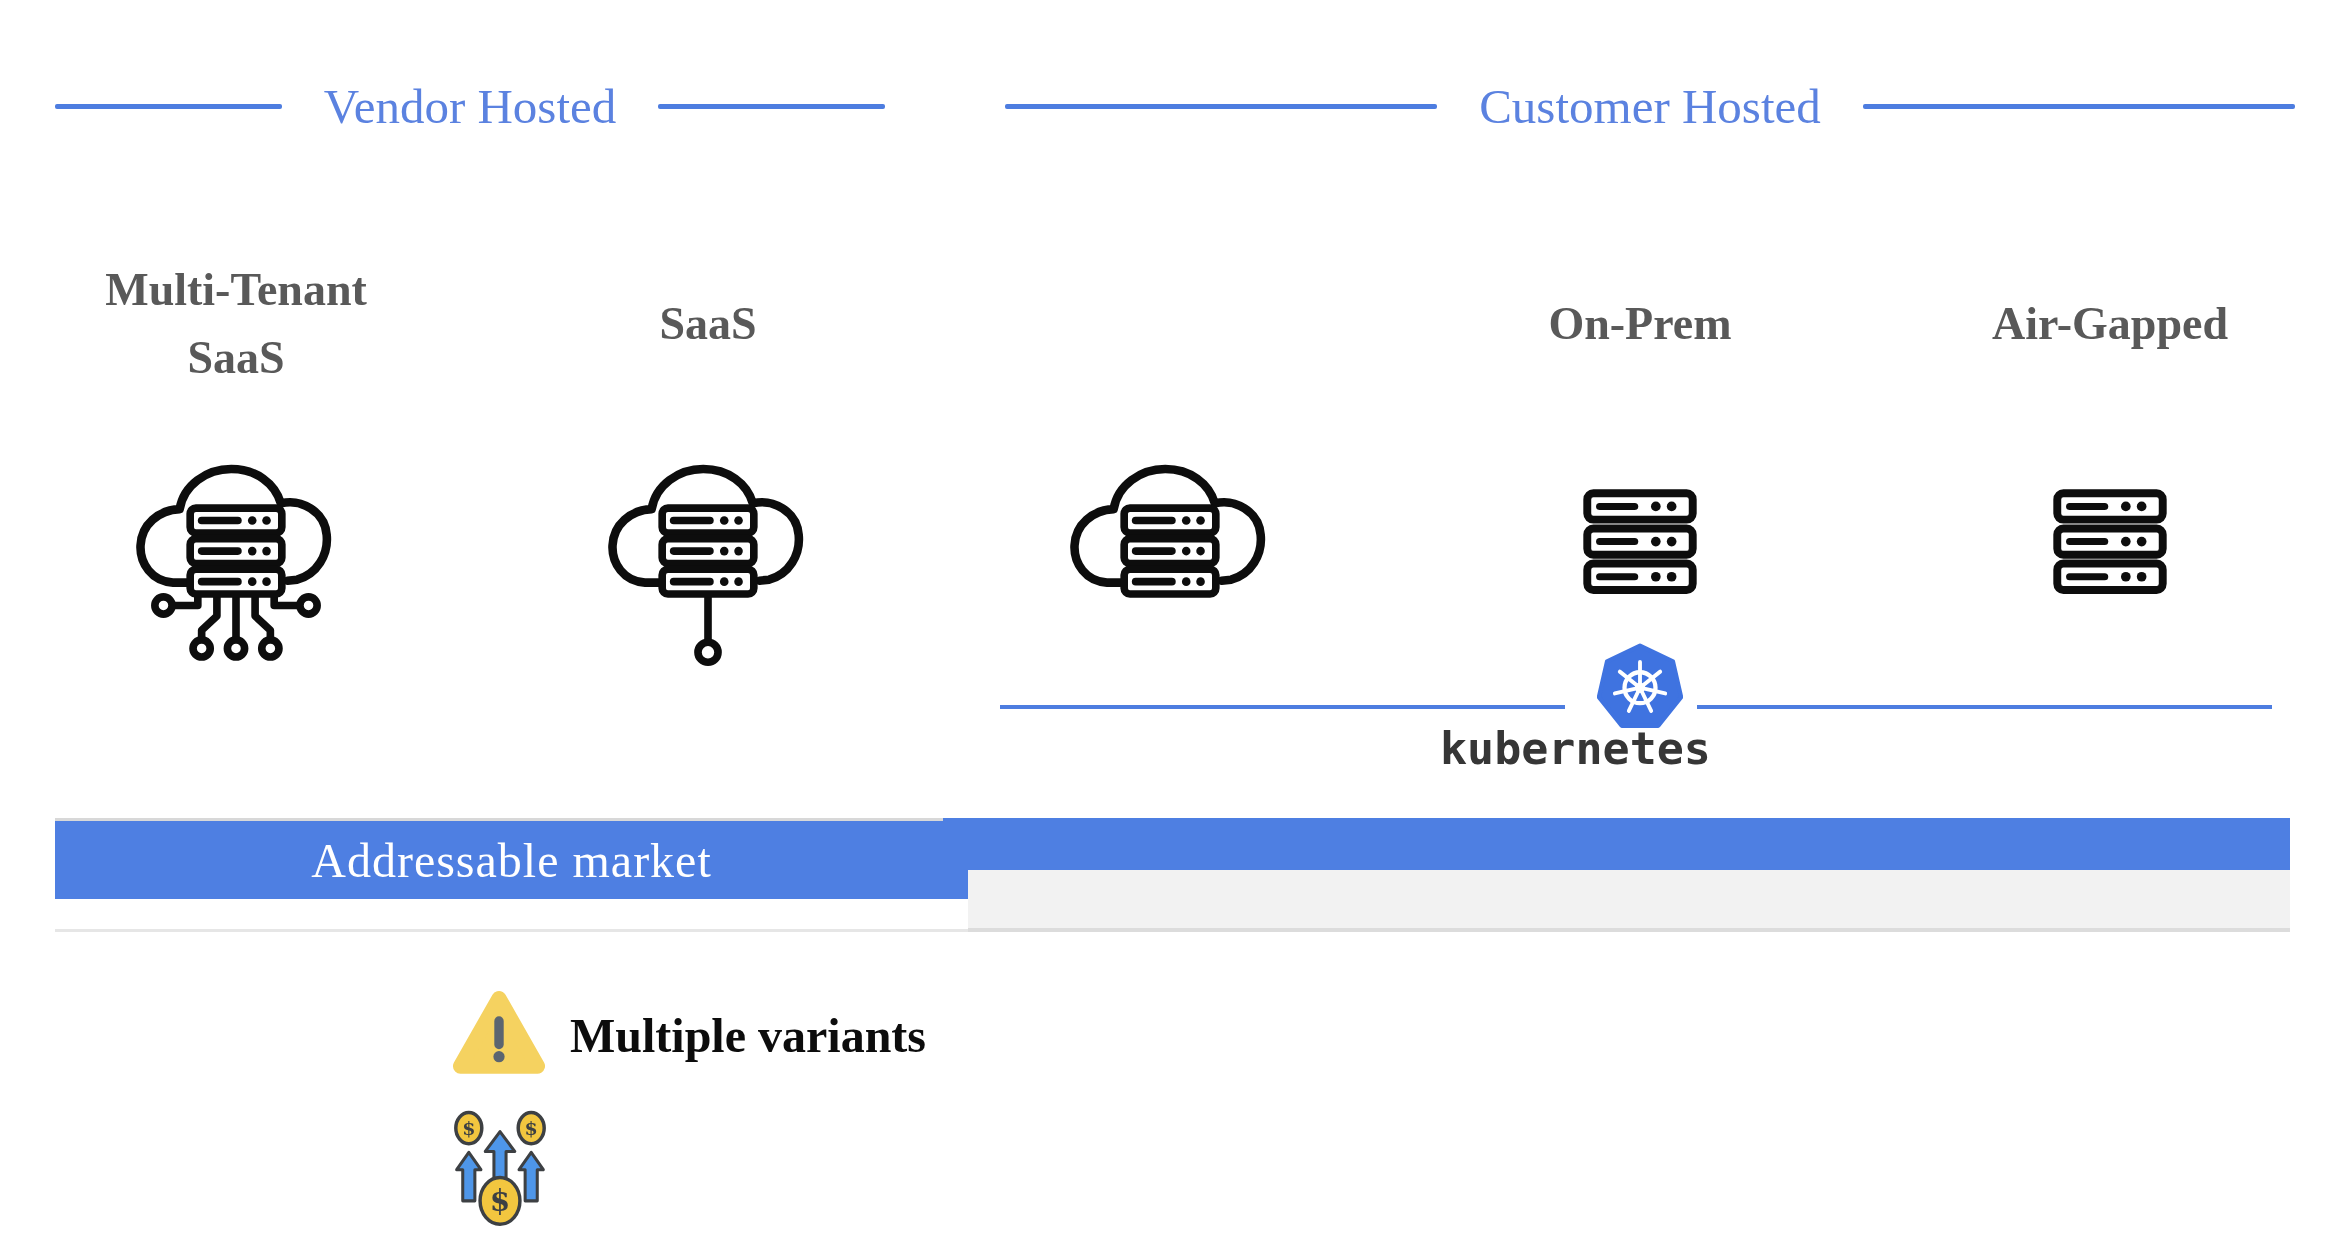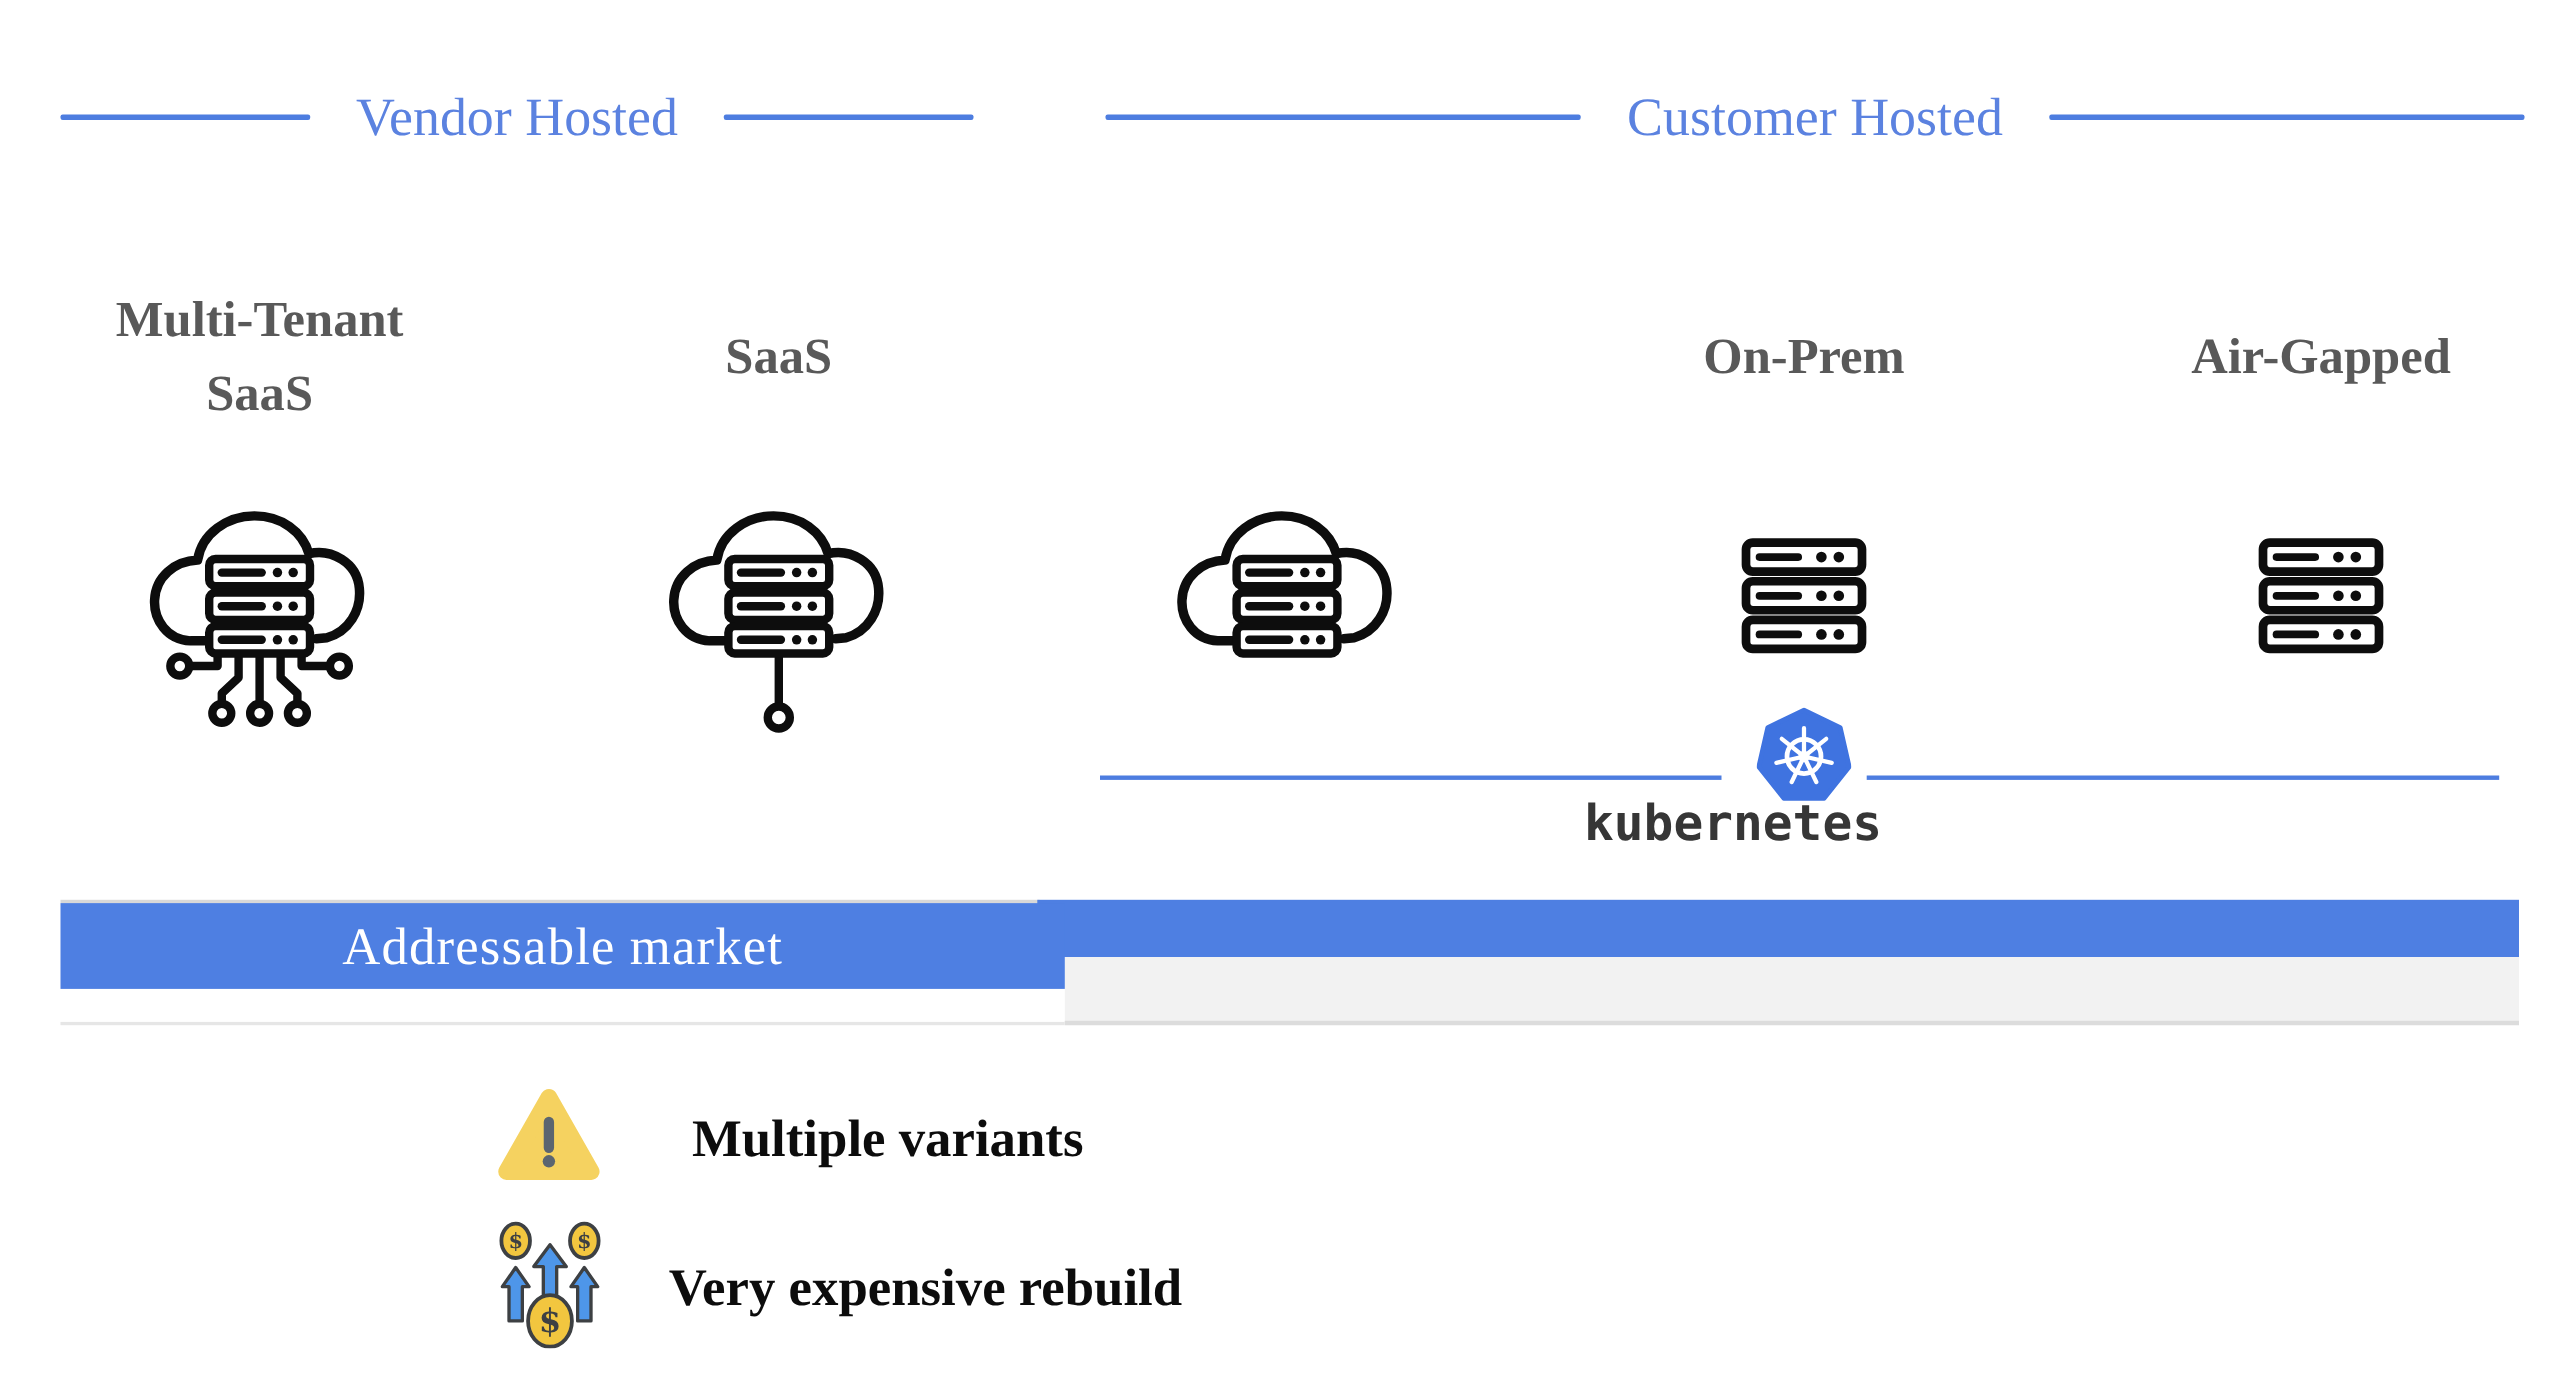--- a/index.html
+++ b/index.html
@@ -59,21 +59,21 @@
   #band-strip{position:absolute;left:943px;top:818px;width:1347px;height:52px;background:var(--bar-blue);}
   #market-bar{position:absolute;left:55px;top:821px;width:913px;height:78px;background:var(--bar-blue);
               display:flex;align-items:center;justify-content:center;}
   #market-bar .bar-label{color:#fff;font-size:48px;letter-spacing:1px;white-space:nowrap;}
   #band-gray{position:absolute;left:968px;top:870px;width:1322px;height:58px;background:var(--panel-gray);
              border-bottom:4px solid var(--panel-edge);}
   #band-bottom-hairline{position:absolute;left:55px;top:929px;width:913px;height:3px;background:#e6e6e6;}
 
   
   .note-row{position:absolute;display:flex;align-items:center;}
-  #note-1{left:452px;top:980px;height:110px;gap:83px;}
+  #note-1{left:452px;top:980px;height:110px;gap:24px;}
   #note-2{left:448px;top:1104px;height:132px;gap:56px;}
   .note-text{font-weight:bold;font-size:48px;color:#0c0c0c;white-space:nowrap;}
   .warn-tri{fill:var(--warning-yellow);stroke:var(--warning-yellow);stroke-width:16;stroke-linejoin:round;}
   .warn-bang{stroke:var(--warning-mark);stroke-width:10;stroke-linecap:round;}
   .warn-dot{fill:var(--warning-mark);}
   .coin{fill:var(--coin-gold);stroke:var(--outline-dark);stroke-width:4;}
   .coin-s{fill:var(--outline-dark);font-family:"DejaVu Serif", serif;font-weight:bold;text-anchor:middle;}
   .arrow{fill:var(--arrow-blue);stroke:var(--outline-dark);stroke-width:3.5;stroke-linejoin:round;}
 </style>
 </head>
@@ -254,16 +254,15 @@
         <text class="coin-s" x="24" y="30" font-size="22">$</text>
         <ellipse class="coin" cx="96" cy="22" rx="15" ry="18"></ellipse>
         <text class="coin-s" x="96" y="30" font-size="22">$</text>
         <path class="arrow" d="M60,26 L77,49 L67,49 L67,97 L53,97 L53,49 L43,49 Z"></path>
         <path class="arrow" d="M24,50 L38,70 L31,70 L31,106 L17,106 L17,70 L10,70 Z"></path>
         <path class="arrow" d="M96,50 L110,70 L103,70 L103,106 L89,106 L89,70 L82,70 Z"></path>
         <ellipse class="coin" cx="60" cy="106" rx="23" ry="27"></ellipse>
         <text class="coin-s" x="60" y="118" font-size="34">$</text>
       </svg>
     </span>
-    <span class="note-text">Very expensive rebuild</span>
   </div>
 
 </div>
 
 </body></html>

